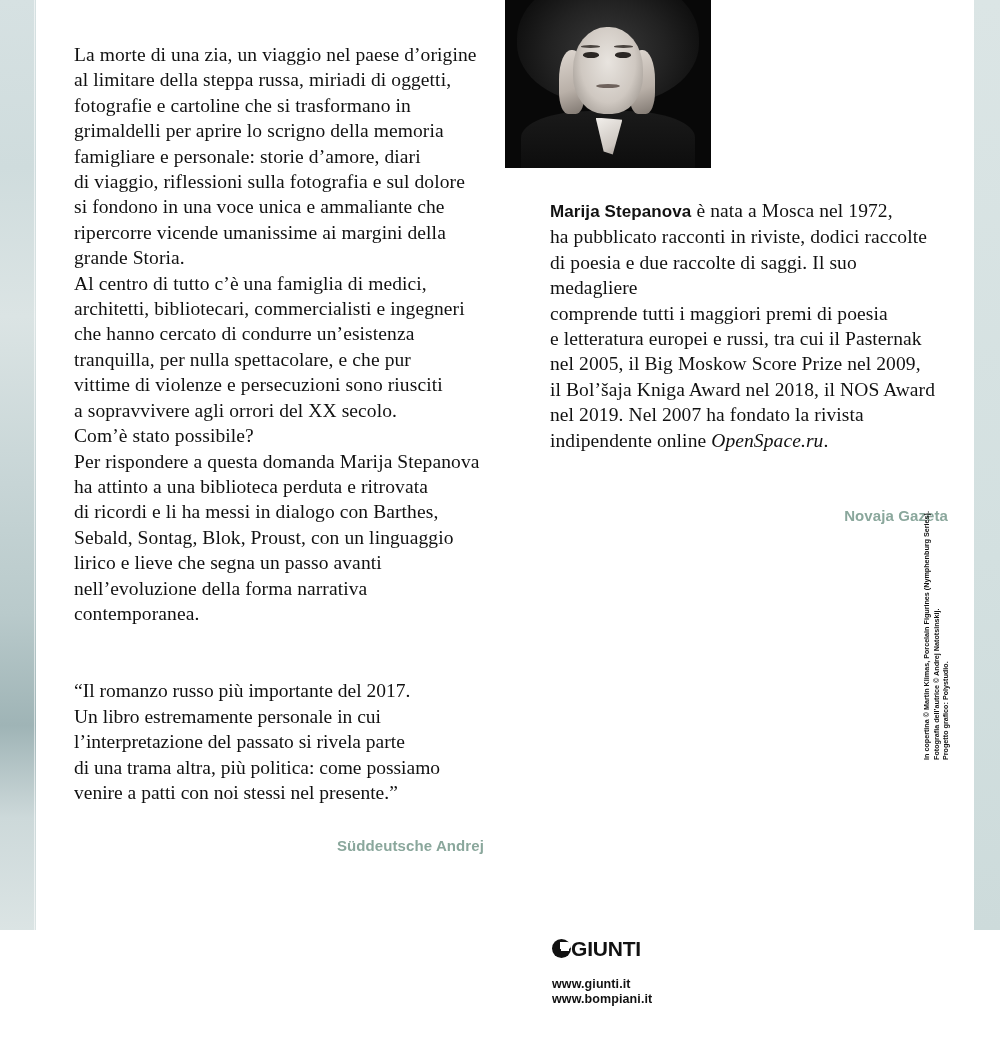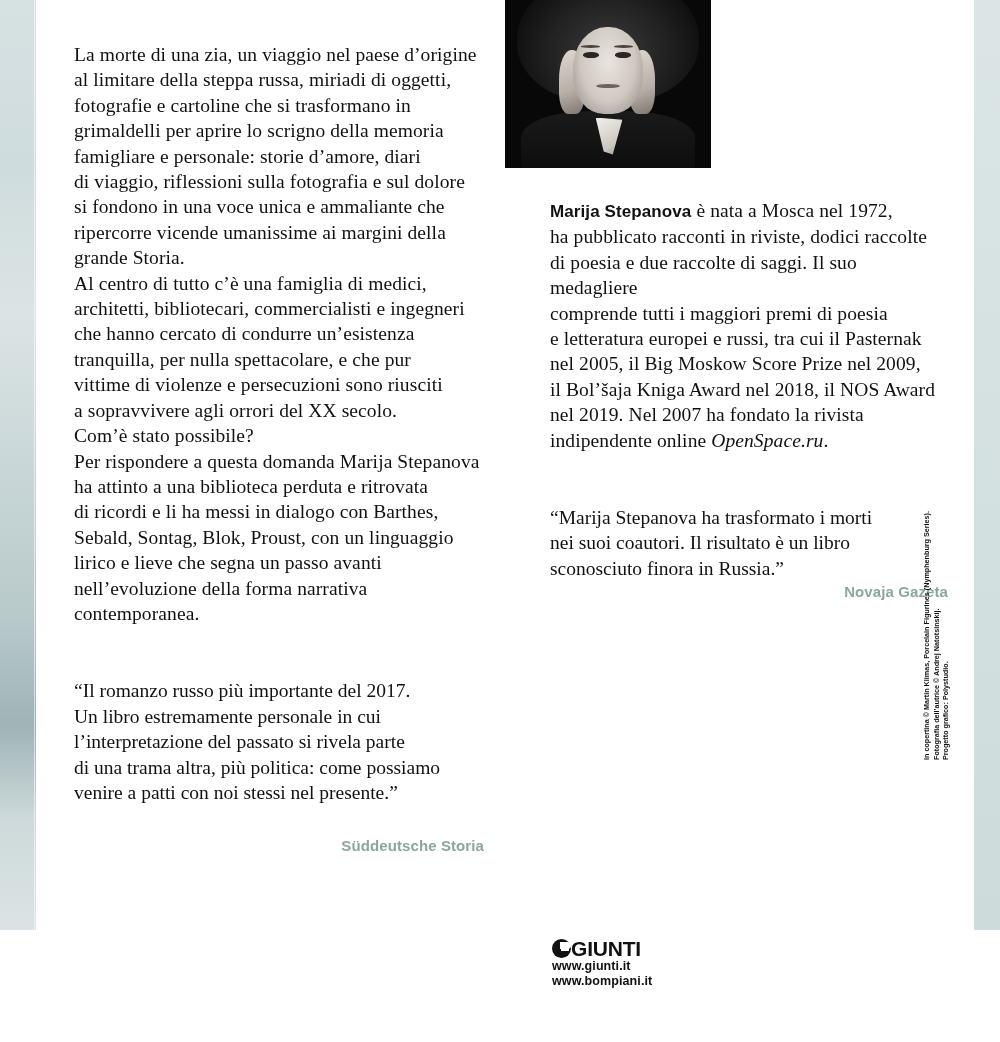--- a/index.html
+++ b/index.html
@@ -186,21 +186,21 @@
     line-height: 1;
   }
   .website {
     font-family: "Liberation Sans", "DejaVu Sans", sans-serif;
     font-weight: 700;
     font-size: 12.5px;
     line-height: 15px;
     color: #111111;
     letter-spacing: .1px;
   }
-  #websites { }
+  #websites { margin-top: 18px; }
 
   
   #credits {
     position: absolute;
     left: 922px;
     top: 760px;
     width: 250px;
     transform: rotate(-90deg);
     transform-origin: 0 0;
     font-family: "Liberation Sans", "DejaVu Sans", sans-serif;
@@ -268,43 +268,40 @@
     <p class="quote-block">“Il romanzo russo più importante del 2017.
 Un libro estremamente personale in cui
 l’interpretazione del passato si rivela parte
 di una trama altra, più politica: come possiamo
 venire a patti con noi stessi nel presente.”</p>
   </div>
 
   <div class="gap-md"></div>
 
   <div>
-    <div class="attribution">Süddeutsche Storia</div>
+    <div class="attribution">Süddeutsche Andrej</div>
   </div>
 
 </div>
 
 <div id="right-column">
 
   <p class="body-par"><span class="bio-name">Marija Stepanova</span><span> è nata a Mosca nel 1972,
 ha pubblicato racconti in riviste, dodici raccolte
 di poesia e due raccolte di saggi. Il suo medagliere
 comprende tutti i maggiori premi di poesia
 e letteratura europei e russi, tra cui il Pasternak
 nel 2005, il Big Moskow Score Prize nel 2009,
 il Bol’šaja Kniga Award nel 2018, il NOS Award
 nel 2019. Nel 2007 ha fondato la rivista
 indipendente online </span><span class="italic">OpenSpace.ru</span><span>.</span></p>
 
   <div class="gap-lg"></div>
 
   <div>
-    <p class="quote-block">“Marija Stepanova ha trasformato i morti
-nei suoi coautori. Il risultato è un libro
-sconosciuto finora in Russia.”</p>
     <div class="attribution">Novaja Gazeta</div>
   </div>
 
 </div>
 
 <div id="publisher-block">
   <div id="logo-row">
     <div id="giunti-mark"></div>
     <div id="giunti-wordmark">GIUNTI</div>
   </div>

